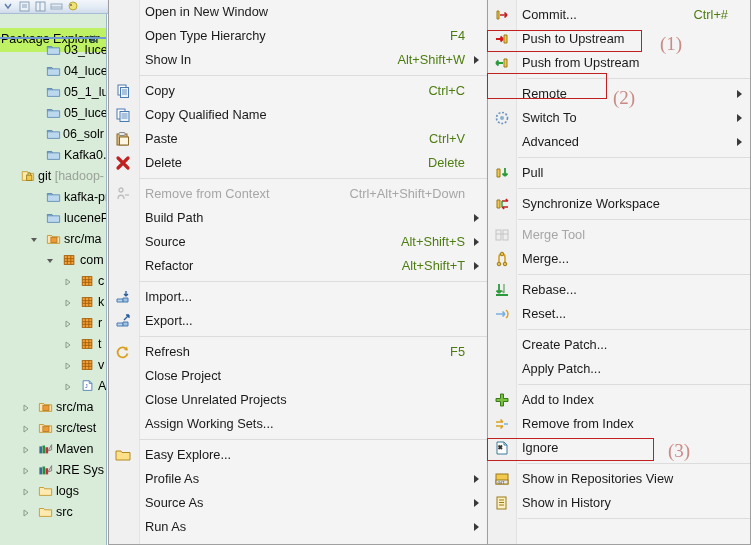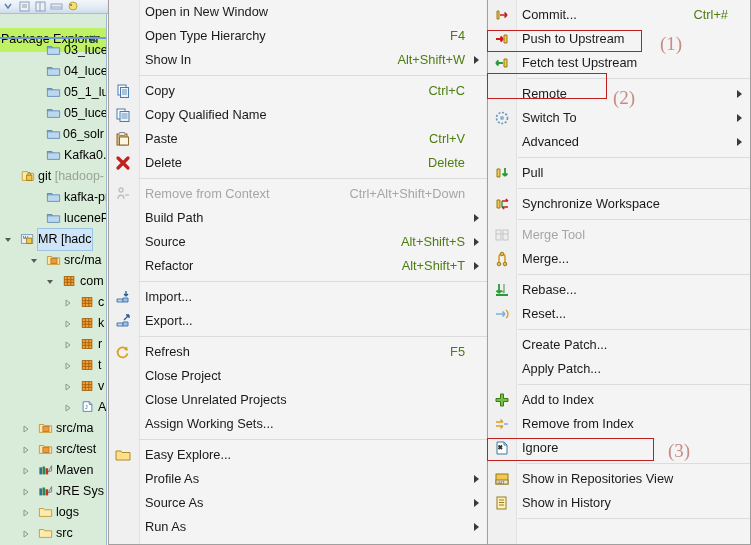--- a/index.html
+++ b/index.html
@@ -260,35 +260,20 @@
         </div>
         <div class="trow">
           <span class="ico" style="left:46px">
             <svg width="15" height="14" viewBox="0 0 16 16">
               <path d="M1 4 L6 4 L7 5.5 L15 5.5 L15 13 L1 13 Z" fill="#bcd8ef" stroke="#5e8ab4" stroke-width="1"></path>
               <path d="M1 4 L6 4 L7 5.5 L1 5.5 Z" fill="#9cc2e0" stroke="#5e8ab4"></path>
             </svg>
           </span>
           <span class="lbl" style="left:64px"><span>lucenePrac</span></span>
         </div>
-        <div class="trow sel">
-          <span class="arw" style="left:4px">
-            <svg width="8" height="8" viewBox="0 0 8 8">
-              <path d="M1 2 L7 2 L4 6 Z" fill="#5a5a5a"></path>
-            </svg>
-          </span>
-          <span class="ico" style="left:20px">
-            <svg width="15" height="14" viewBox="0 0 16 16">
-              <rect x="1" y="3" width="13" height="10" fill="#e9f0f7" stroke="#7a93ad"></rect>
-              <text x="2.5" y="8" font-size="5" fill="#2a4a7a" font-family="sans-serif">MJ</text>
-              <rect x="7" y="7" width="6" height="6" fill="#f2c94c" stroke="#9a7a18"></rect>
-            </svg>
-          </span>
-          <span class="lbl" style="left:38px"><span>MR  [hadc</span></span>
-        </div>
         <div class="trow">
           <span class="arw" style="left:30px">
             <svg width="8" height="8" viewBox="0 0 8 8">
               <path d="M1 2 L7 2 L4 6 Z" fill="#5a5a5a"></path>
             </svg>
           </span>
           <span class="ico" style="left:46px">
             <svg width="15" height="14" viewBox="0 0 16 16">
               <path d="M1 4 L6 4 L7 5.5 L15 5.5 L15 13 L1 13 Z" fill="#ffe4b0" stroke="#c2952c"></path>
               <rect x="5" y="6" width="7" height="6" fill="#e8820c" opacity=".75" stroke="#a05a06"></rect>
@@ -682,21 +667,21 @@
           </span>
           <span class="mlabel">Push to Upstream</span>
         </div>
         <div class="mrow">
           <span class="mico">
             <svg width="16" height="16" viewBox="0 0 16 16">
               <path d="M10 4 L10 12 L13 12 L13 4 Z" fill="#f2c94c" stroke="#9a7a18"></path>
               <path d="M9 8 L2 8 M2 8 L4.5 5.5 M2 8 L4.5 10.5" stroke="#2a9a3a" stroke-width="1.8" fill="none"></path>
             </svg>
           </span>
-          <span class="mlabel">Fetch test Upstream</span>
+          <span class="mlabel">Push from Upstream</span>
         </div>
         <div class="msep"></div>
         <div class="mrow">
           <span class="mlabel">Remote</span>
           <span class="marr"></span>
         </div>
         <div class="mrow">
           <span class="mico">
             <svg width="16" height="16" viewBox="0 0 16 16">
               <circle cx="8" cy="8" r="5.5" fill="none" stroke="#6b93bd" stroke-width="1.6" stroke-dasharray="2 1.6"></circle>

